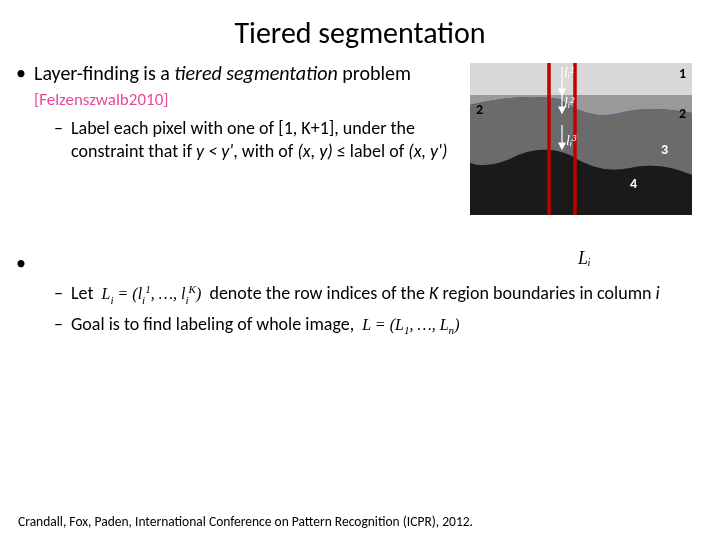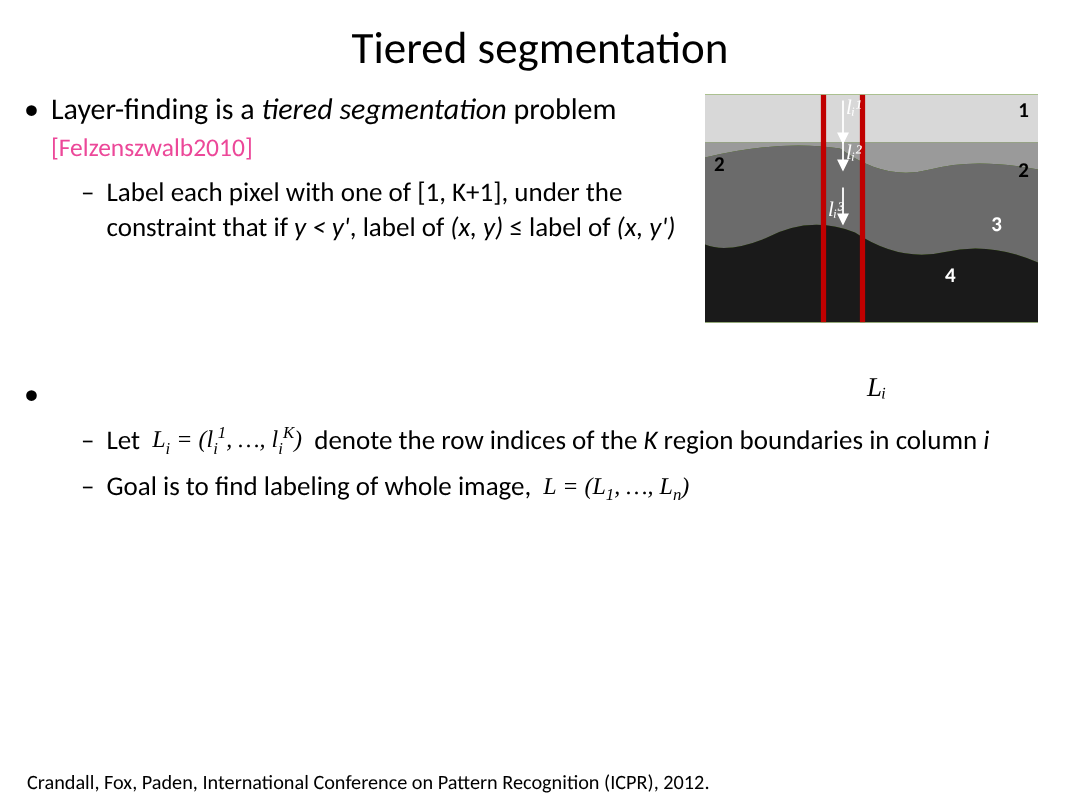--- a/index.html
+++ b/index.html
@@ -44,21 +44,21 @@
     padding-left: 24px;
     margin-top: 6px;
   }
   .bullet2 .dash { margin-right: 8px; }
   .ref { color:#ec4899; font-size: 17px;}
   .italic { font-style: italic; }
   .figure {
     width: 222px;
     height: 152px;
     position: relative;
-    background: #4d7c0f;
+    background: #1d4ed8;
     flex: 0 0 222px;
     margin-top: 2px;
     margin-right: 8px;
     overflow: hidden;
   }
   .figure svg { position:absolute; top:0; left:0; }
   .fig-label {
     position: absolute;
     color: #fff;
     font-style: italic;
@@ -106,21 +106,21 @@
     <div class="left-col">
       <div class="bullet1">
         <span class="dot">•</span>
         <span>
           <span>Layer-finding is a </span><span class="italic">tiered segmentation</span><span> problem </span><span class="ref">[Felzenszwalb2010]</span>
         </span>
       </div>
       <div class="bullet2">
         <span class="dash">–</span>
         <span>
-          <span>Label each pixel with one of </span><span>[1, K+1]</span><span>, under the constraint that if </span><span class="italic">y &lt; y'</span><span>, label of </span><span class="italic">(x, y)</span><span> ≤ </span><span>label of </span><span class="italic">(x, y')</span>
+          <span>Label each pixel with one of </span><span>[1, K+1]</span><span>, under the constraint that if </span><span class="italic">y &lt; y'</span><span>, with of </span><span class="italic">(x, y)</span><span> ≤ </span><span>label of </span><span class="italic">(x, y')</span>
         </span>
       </div>
     </div>
 
     <div class="figure">
       <svg width="222" height="152" viewBox="0 0 222 152">
 
         <rect x="0" y="0" width="222" height="32" fill="#d8d8d8"></rect>
 
         <path d="M0,32 L222,32 L222,50 Q180,42 150,50 Q120,58 90,36 Q50,30 0,42 Z" fill="#9a9a9a"></path>
@@ -137,21 +137,21 @@
           <line x1="92" y1="4" x2="92" y2="30"></line>
             <polygon points="92,32 89,26 95,26"></polygon>
           <line x1="92" y1="30" x2="92" y2="48"></line>
             <polygon points="92,50 89,44 95,44"></polygon>
           <line x1="92" y1="62" x2="92" y2="84"></line>
             <polygon points="92,86 89,80 95,80"></polygon>
         </g>
       </svg>
       <span class="fig-label" style="left:94px; top:2px;">lᵢ¹</span>
       <span class="fig-label" style="left:94px; top:32px;">lᵢ²</span>
-      <span class="fig-label" style="left:82px; top:70px;">lᵢ³</span>
+      <span class="fig-label" style="left:96px; top:70px;">lᵢ³</span>
       <span class="fig-num" style="right:6px; top:2px;">1</span>
       <span class="fig-num" style="left:6px; top:38px;">2</span>
       <span class="fig-num" style="right:6px; top:42px;">2</span>
       <span class="fig-num white" style="right:24px; top:78px;">3</span>
       <span class="fig-num white" style="left:160px; top:112px;">4</span>
     </div>
   </div>
 
   <div class="Li-label" style="left:558px; top:248px;margin-left:20px;">Lᵢ</div>
 

